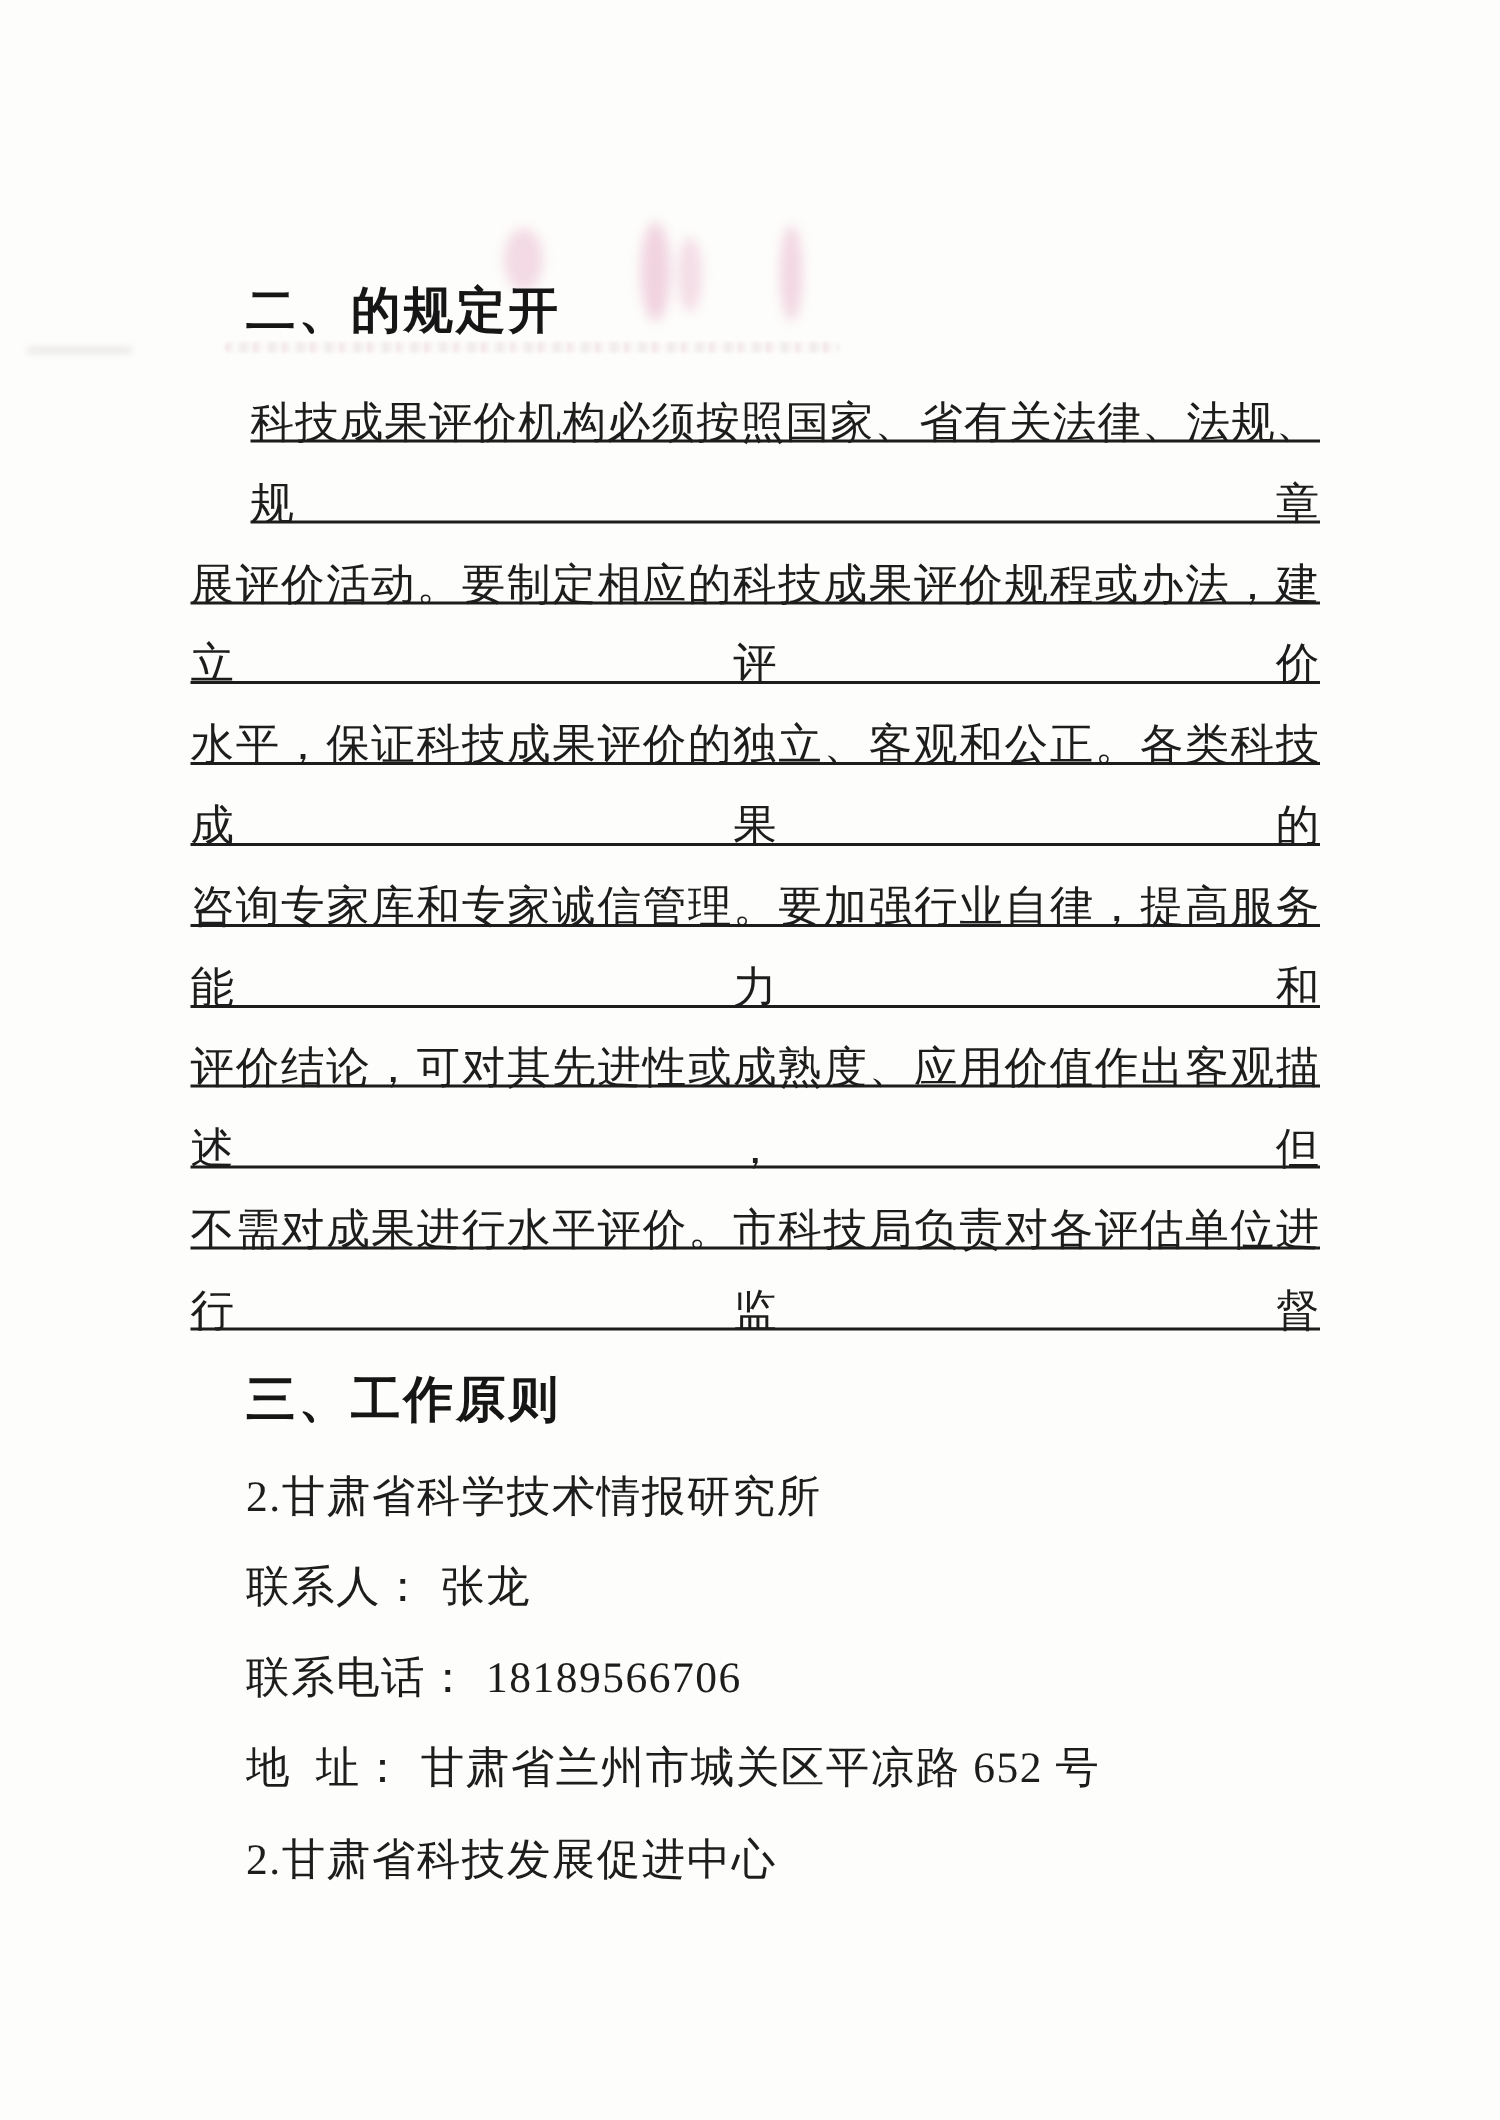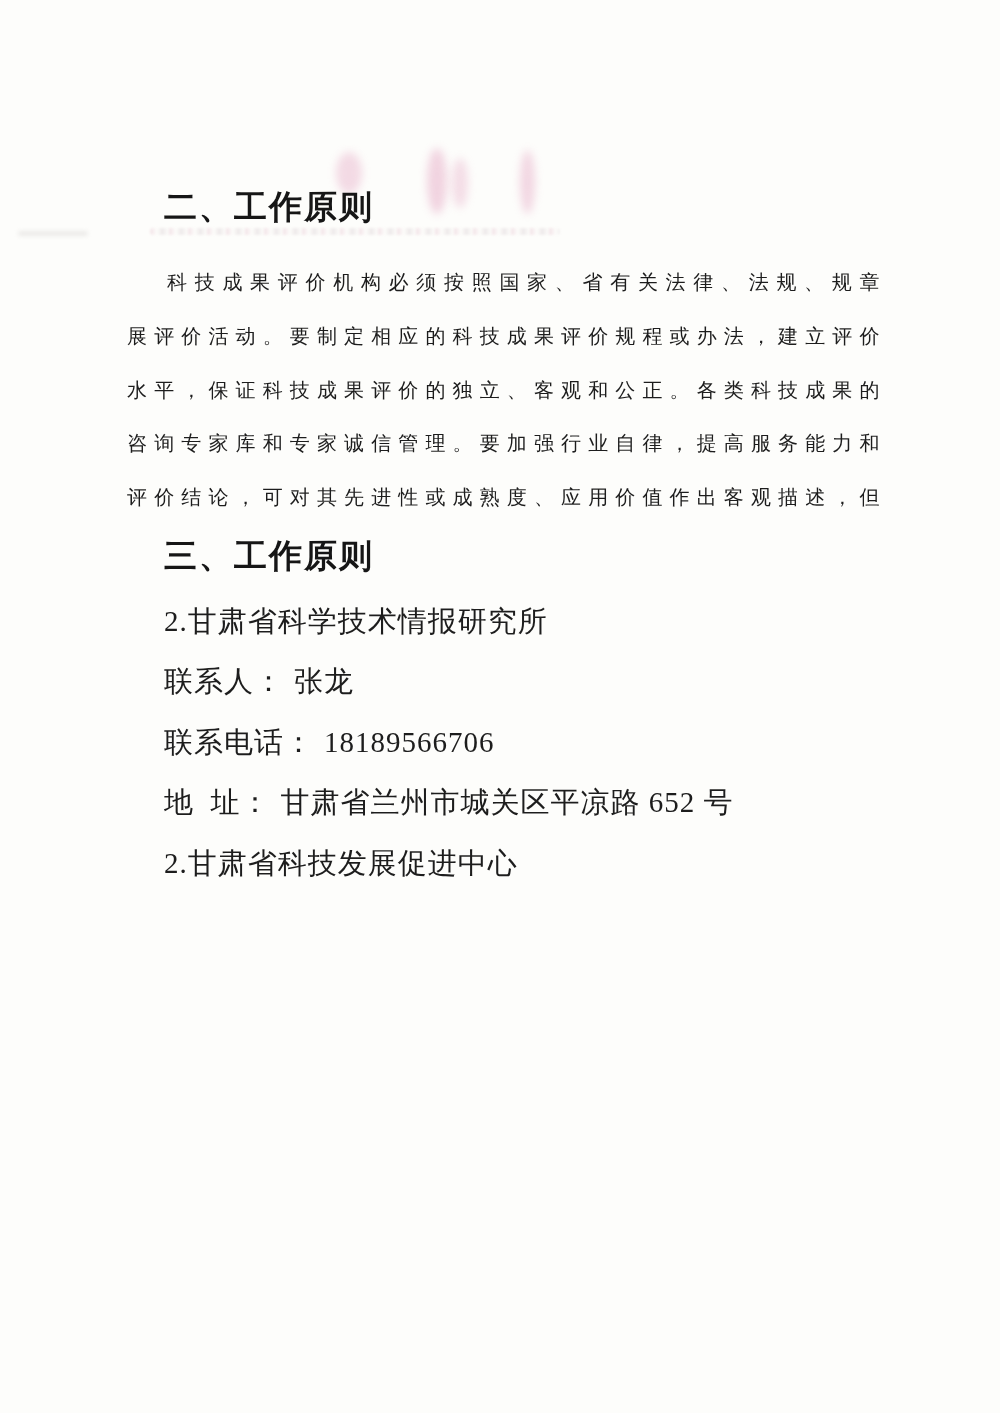--- a/index.html
+++ b/index.html
@@ -32,26 +32,27 @@
     padding-left: 37px;
     margin: 0;
     color: #161616;
   }
   .heading-work { padding-top: 186px; }
   .heading-contact { margin-top: 10px; }
   .para {
     margin-top: 28px;
   }
   .pline {
-    font-size: 20px;
+    font-size: 29px;
     line-height: 53.8px;
     text-align: justify;
     text-align-last: justify;
     letter-spacing: 0.5px;
     white-space: pre-wrap;
+    text-decoration: underline;
   }
   .pline.indent { padding-left: 40px; }
   .pline.last { text-align-last: left; }
   .contact-section {
     margin-top: 14px;
     padding-left: 37px;
   }
   .cline {
     font-size: 29px;
     line-height: 60.5px;
@@ -97,28 +98,29 @@
 
   <div class="artifact blob art-a"></div>
   <div class="artifact blob art-b1"></div>
   <div class="artifact blob art-b2"></div>
   <div class="artifact blob art-c"></div>
   <div class="artifact art-line"></div>
   <div class="artifact art-gray"></div>
 
   <div class="content">
 
-    <h2 class="sec-heading heading-work">二、工作原则</h2>
+    <h2 class="sec-heading heading-work">二、的规定开</h2>
 
     <div class="para">
       <div class="pline indent">科技成果评价机构必须按照国家、省有关法律、法规、规章</div>
       <div class="pline">展评价活动。要制定相应的科技成果评价规程或办法，建立评价</div>
       <div class="pline">水平，保证科技成果评价的独立、客观和公正。各类科技成果的</div>
       <div class="pline">咨询专家库和专家诚信管理。要加强行业自律，提高服务能力和</div>
       <div class="pline">评价结论，可对其先进性或成熟度、应用价值作出客观描述，但</div>
+      <div class="pline">不需对成果进行水平评价。市科技局负责对各评估单位进行监督</div>
     </div>
 
     <h2 class="sec-heading heading-contact">三、工作原则</h2>
 
     <div class="contact-section">
 
       <div class="cline">2.甘肃省科学技术情报研究所</div>
       <div class="cline"><span>联系人：</span><span class="cvalue">张龙</span></div>
       <div class="cline"><span>联系电话：</span><span class="cvalue">18189566706</span></div>
       <div class="cline"><span>地  址：</span><span class="cvalue">甘肃省兰州市城关区平凉路 652 号</span></div>

